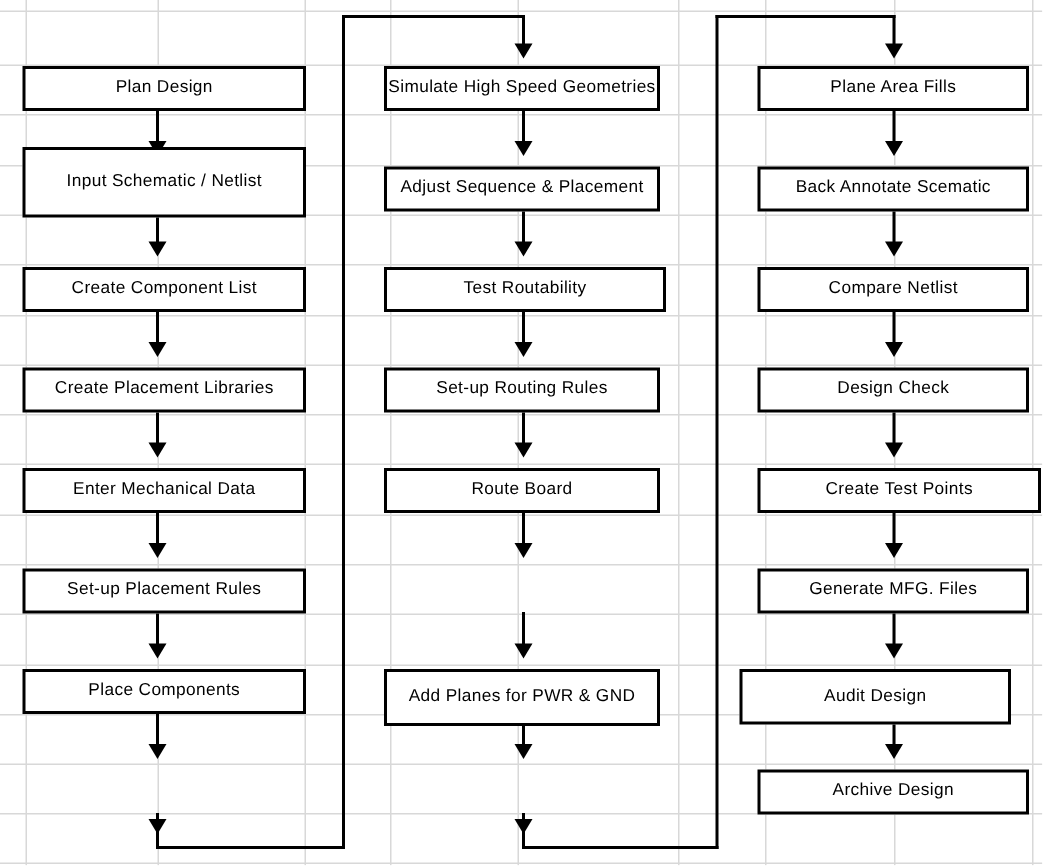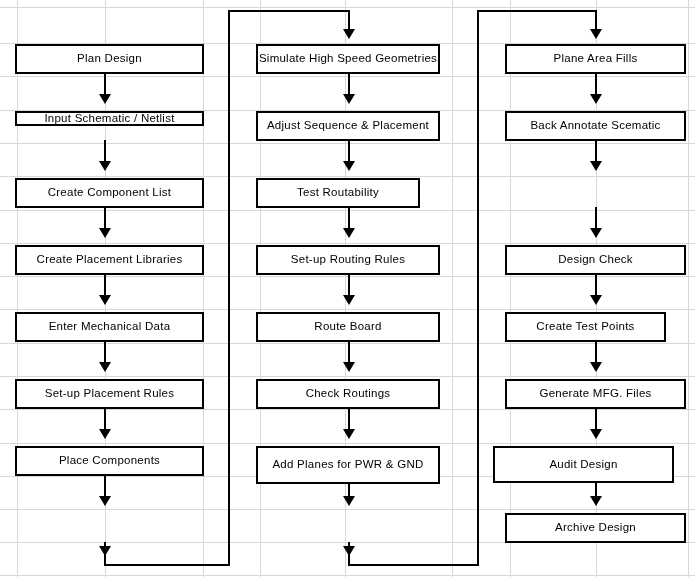--- a/index.html
+++ b/index.html
@@ -162,36 +162,36 @@
   <div class="conn-v" style="left:595px;top:274px;height:24px"></div>
   <div class="arrow-down" style="left:590px;top:295px"></div>
   <div class="conn-v" style="left:595px;top:341px;height:24px"></div>
   <div class="arrow-down" style="left:590px;top:362px"></div>
   <div class="conn-v" style="left:595px;top:408px;height:24px"></div>
   <div class="arrow-down" style="left:590px;top:429px"></div>
   <div class="conn-v" style="left:595px;top:475px;height:24px"></div>
   <div class="arrow-down" style="left:590px;top:496px"></div>
 
   <div class="flow-box" style="left:15px;top:44px;width:189px;height:30px">Plan Design</div>
-  <div class="flow-box" style="left:15px;top:111px;width:189px;height:15px">Input Schematic / Netlist</div>
+  <div class="flow-box" style="left:15px;top:98px;width:189px;height:47px">Input Schematic / Netlist</div>
   <div class="flow-box" style="left:15px;top:178px;width:189px;height:30px">Create Component List</div>
   <div class="flow-box" style="left:15px;top:245px;width:189px;height:30px">Create Placement Libraries</div>
   <div class="flow-box" style="left:15px;top:312px;width:189px;height:30px">Enter Mechanical Data</div>
   <div class="flow-box" style="left:15px;top:379px;width:189px;height:30px">Set-up Placement Rules</div>
   <div class="flow-box" style="left:15px;top:446px;width:189px;height:30px">Place Components</div>
 
   <div class="flow-box" style="left:256px;top:44px;width:184px;height:30px">Simulate High Speed Geometries</div>
   <div class="flow-box" style="left:256px;top:111px;width:184px;height:30px">Adjust Sequence &amp; Placement</div>
-  <div class="flow-box" style="left:256px;top:178px;width:164px;height:30px">Test Routability</div>
+  <div class="flow-box" style="left:256px;top:178px;width:188px;height:30px">Test Routability</div>
   <div class="flow-box" style="left:256px;top:245px;width:184px;height:30px">Set-up Routing Rules</div>
   <div class="flow-box" style="left:256px;top:312px;width:184px;height:30px">Route Board</div>
-  <div class="flow-box" style="left:256px;top:379px;width:184px;height:30px">Check Routings</div>
   <div class="flow-box" style="left:256px;top:446px;width:184px;height:38px">Add Planes for PWR &amp; GND</div>
 
   <div class="flow-box" style="left:505px;top:44px;width:181px;height:30px">Plane Area Fills</div>
   <div class="flow-box" style="left:505px;top:111px;width:181px;height:30px">Back Annotate Scematic</div>
+  <div class="flow-box" style="left:505px;top:178px;width:181px;height:30px">Compare Netlist</div>
   <div class="flow-box" style="left:505px;top:245px;width:181px;height:30px">Design Check</div>
-  <div class="flow-box" style="left:505px;top:312px;width:161px;height:30px">Create Test Points</div>
+  <div class="flow-box" style="left:505px;top:312px;width:189px;height:30px">Create Test Points</div>
   <div class="flow-box" style="left:505px;top:379px;width:181px;height:30px">Generate MFG. Files</div>
   <div class="flow-box" style="left:493px;top:446px;width:181px;height:37px">Audit Design</div>
   <div class="flow-box" style="left:505px;top:513px;width:181px;height:30px">Archive Design</div>
 
 </div>
 
 </body></html>

